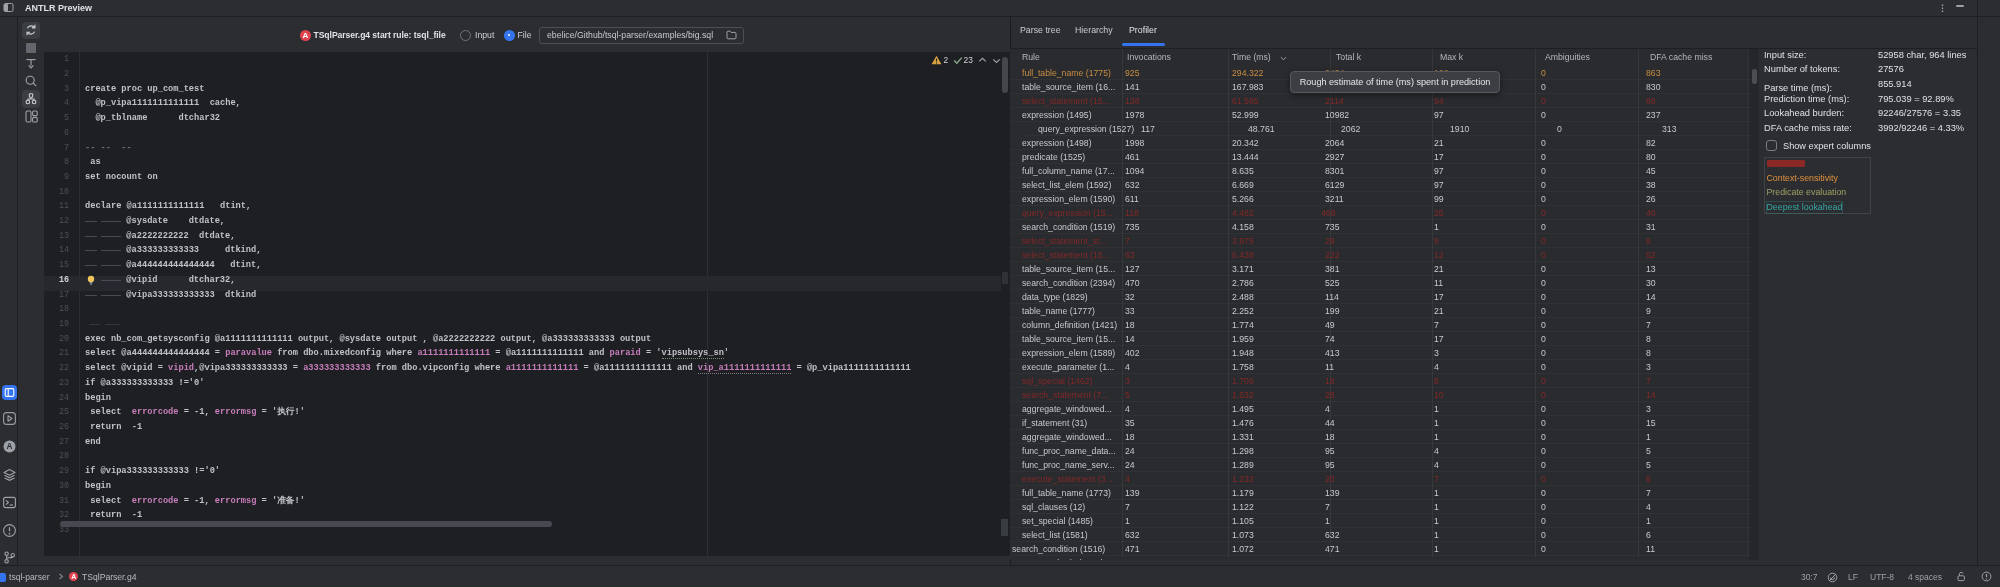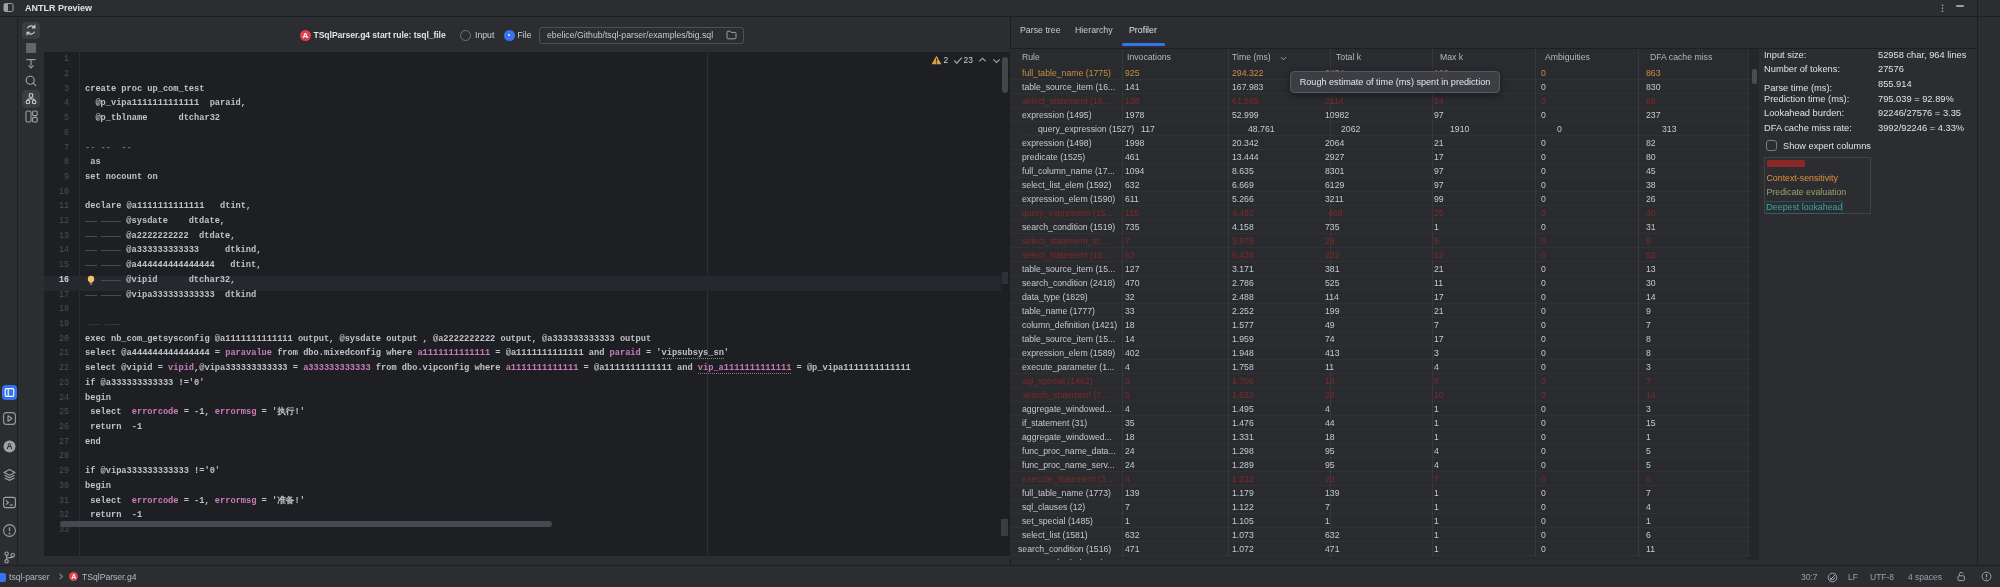--- a/index.html
+++ b/index.html
@@ -149,21 +149,21 @@
 <div class="dash" style="left:101px;top:294.61px;width:20px"></div>
 <div class="dash" style="left:101px;top:279.90px;width:20px"></div>
 <div class="dash" style="left:89px;top:324.03px;width:11px;background:#34373c"></div>
 <div class="dash" style="left:105px;top:324.03px;width:15px;background:#34373c"></div>
 <svg class="abs" style="left:85.5px;top:275.10px" width="10" height="11" viewBox="0 0 10 11">
     <circle cx="5" cy="4" r="3.2" fill="#f2c55c"></circle>
     <rect x="3.6" y="7" width="2.8" height="1.2" fill="#9da1a8"></rect>
     <rect x="3.9" y="8.6" width="2.2" height="1" fill="#9da1a8"></rect>
   </svg>
 <div class="cl" style="top:81.67px;left:85.00px">create proc up_com_test</div>
-<div class="cl" style="top:96.38px;left:85.00px">  @p_vipa1111111111111  paraid,</div>
+<div class="cl" style="top:96.38px;left:85.00px">  @p_vipa1111111111111  cache,</div>
 <div class="cl" style="top:111.09px;left:85.00px">  @p_tblname      dtchar32</div>
 <div class="cl" style="top:140.51px;left:85.00px"><span style="color:#6d7177">-- --  --</span></div>
 <div class="cl" style="top:155.22px;left:85.00px"> as</div>
 <div class="cl" style="top:169.93px;left:85.00px">set nocount on</div>
 <div class="cl" style="top:199.35px;left:85.00px">declare @a1111111111111   dtint,</div>
 <div class="cl" style="top:214.06px;left:126.36px">@sysdate    dtdate,</div>
 <div class="cl" style="top:228.77px;left:126.36px">@a2222222222  dtdate,</div>
 <div class="cl" style="top:243.48px;left:126.36px">@a333333333333     dtkind,</div>
 <div class="cl" style="top:258.19px;left:126.36px">@a444444444444444   dtint,</div>
 <div class="cl" style="top:272.90px;left:126.36px">@vipid      dtchar32,</div>
@@ -314,21 +314,21 @@
       <span class="tc" style="left:222px;max-width:200px">5.266</span>
       <span class="tc" style="left:315px;max-width:200px">3211</span>
       <span class="tc" style="left:424px;max-width:200px">99</span>
       <span class="tc" style="left:531px;max-width:200px">0</span>
       <span class="tc" style="left:636px;max-width:200px">26</span>
     </div>
     <div class="tr" style="top:157px;left:0;color:#832828;border-bottom:1px solid rgba(255,255,255,0.03)">
       <span class="tc" style="left:12px;max-width:188px">query_expression (15...</span>
       <span class="tc" style="left:115px;max-width:200px">118</span>
       <span class="tc" style="left:222px;max-width:200px">4.482</span>
-      <span class="tc" style="left:318px;max-width:200px">468</span>
+      <span class="tc" style="left:311px;max-width:200px">468</span>
       <span class="tc" style="left:424px;max-width:200px">25</span>
       <span class="tc" style="left:531px;max-width:200px">0</span>
       <span class="tc" style="left:636px;max-width:200px">40</span>
     </div>
     <div class="tr" style="top:171px;left:0;color:#c6c9ce;border-bottom:1px solid rgba(255,255,255,0.03)">
       <span class="tc" style="left:12px;max-width:188px">search_condition (1519)</span>
       <span class="tc" style="left:115px;max-width:200px">735</span>
       <span class="tc" style="left:222px;max-width:200px">4.158</span>
       <span class="tc" style="left:315px;max-width:200px">735</span>
       <span class="tc" style="left:424px;max-width:200px">1</span>
@@ -356,21 +356,21 @@
     <div class="tr" style="top:213px;left:0;color:#c6c9ce;border-bottom:1px solid rgba(255,255,255,0.03)">
       <span class="tc" style="left:12px;max-width:188px">table_source_item (15...</span>
       <span class="tc" style="left:115px;max-width:200px">127</span>
       <span class="tc" style="left:222px;max-width:200px">3.171</span>
       <span class="tc" style="left:315px;max-width:200px">381</span>
       <span class="tc" style="left:424px;max-width:200px">21</span>
       <span class="tc" style="left:531px;max-width:200px">0</span>
       <span class="tc" style="left:636px;max-width:200px">13</span>
     </div>
     <div class="tr" style="top:227px;left:0;color:#c6c9ce;border-bottom:1px solid rgba(255,255,255,0.03)">
-      <span class="tc" style="left:12px;max-width:188px">search_condition (2418)</span>
+      <span class="tc" style="left:12px;max-width:188px">search_condition (2394)</span>
       <span class="tc" style="left:115px;max-width:200px">470</span>
       <span class="tc" style="left:222px;max-width:200px">2.786</span>
       <span class="tc" style="left:315px;max-width:200px">525</span>
       <span class="tc" style="left:424px;max-width:200px">11</span>
       <span class="tc" style="left:531px;max-width:200px">0</span>
       <span class="tc" style="left:636px;max-width:200px">30</span>
     </div>
     <div class="tr" style="top:241px;left:0;color:#c6c9ce;border-bottom:1px solid rgba(255,255,255,0.03)">
       <span class="tc" style="left:12px;max-width:188px">data_type (1829)</span>
       <span class="tc" style="left:115px;max-width:200px">32</span>
@@ -385,21 +385,21 @@
       <span class="tc" style="left:115px;max-width:200px">33</span>
       <span class="tc" style="left:222px;max-width:200px">2.252</span>
       <span class="tc" style="left:315px;max-width:200px">199</span>
       <span class="tc" style="left:424px;max-width:200px">21</span>
       <span class="tc" style="left:531px;max-width:200px">0</span>
       <span class="tc" style="left:636px;max-width:200px">9</span>
     </div>
     <div class="tr" style="top:269px;left:0;color:#c6c9ce;border-bottom:1px solid rgba(255,255,255,0.03)">
       <span class="tc" style="left:12px;max-width:188px">column_definition (1421)</span>
       <span class="tc" style="left:115px;max-width:200px">18</span>
-      <span class="tc" style="left:222px;max-width:200px">1.577</span>
+      <span class="tc" style="left:222px;max-width:200px">1.774</span>
       <span class="tc" style="left:315px;max-width:200px">49</span>
       <span class="tc" style="left:424px;max-width:200px">7</span>
       <span class="tc" style="left:531px;max-width:200px">0</span>
       <span class="tc" style="left:636px;max-width:200px">7</span>
     </div>
     <div class="tr" style="top:283px;left:0;color:#c6c9ce;border-bottom:1px solid rgba(255,255,255,0.03)">
       <span class="tc" style="left:12px;max-width:188px">table_source_item (15...</span>
       <span class="tc" style="left:115px;max-width:200px">14</span>
       <span class="tc" style="left:222px;max-width:200px">1.959</span>
       <span class="tc" style="left:315px;max-width:200px">74</span>
@@ -527,21 +527,21 @@
     <div class="tr" style="top:479px;left:0;color:#c6c9ce;border-bottom:1px solid rgba(255,255,255,0.03)">
       <span class="tc" style="left:12px;max-width:188px">select_list (1581)</span>
       <span class="tc" style="left:115px;max-width:200px">632</span>
       <span class="tc" style="left:222px;max-width:200px">1.073</span>
       <span class="tc" style="left:315px;max-width:200px">632</span>
       <span class="tc" style="left:424px;max-width:200px">1</span>
       <span class="tc" style="left:531px;max-width:200px">0</span>
       <span class="tc" style="left:636px;max-width:200px">6</span>
     </div>
     <div class="tr" style="top:493px;left:0;color:#c6c9ce;border-bottom:1px solid rgba(255,255,255,0.03)">
-      <span class="tc" style="left:8px;max-width:188px">search_condition (1516)</span>
+      <span class="tc" style="left:2px;max-width:188px">search_condition (1516)</span>
       <span class="tc" style="left:115px;max-width:200px">471</span>
       <span class="tc" style="left:222px;max-width:200px">1.072</span>
       <span class="tc" style="left:315px;max-width:200px">471</span>
       <span class="tc" style="left:424px;max-width:200px">1</span>
       <span class="tc" style="left:531px;max-width:200px">0</span>
       <span class="tc" style="left:636px;max-width:200px">11</span>
     </div>
     <div class="tr" style="top:507px;left:0;color:#c6c9ce;border-bottom:1px solid rgba(255,255,255,0.03)">
       <span class="tc" style="left:12px;max-width:188px">execute_body (1234)</span>
       <span class="tc" style="left:115px;max-width:200px">1</span>

